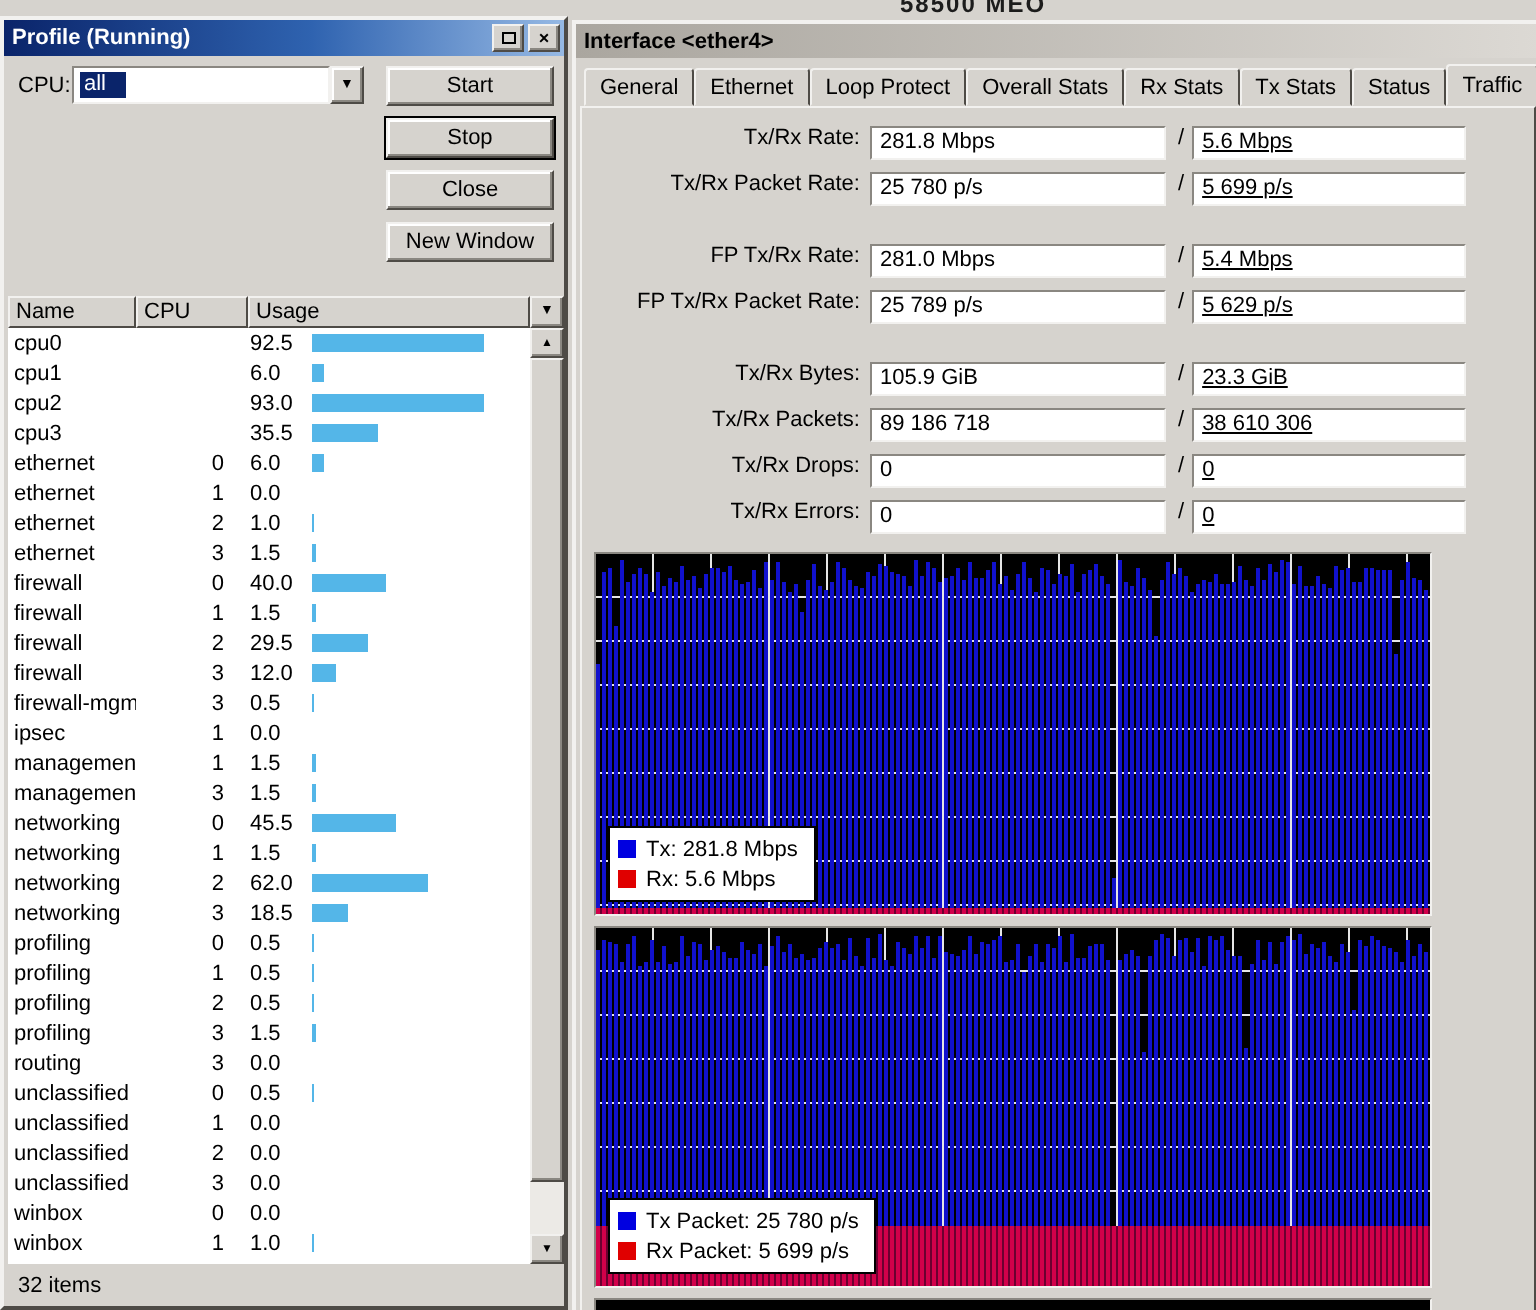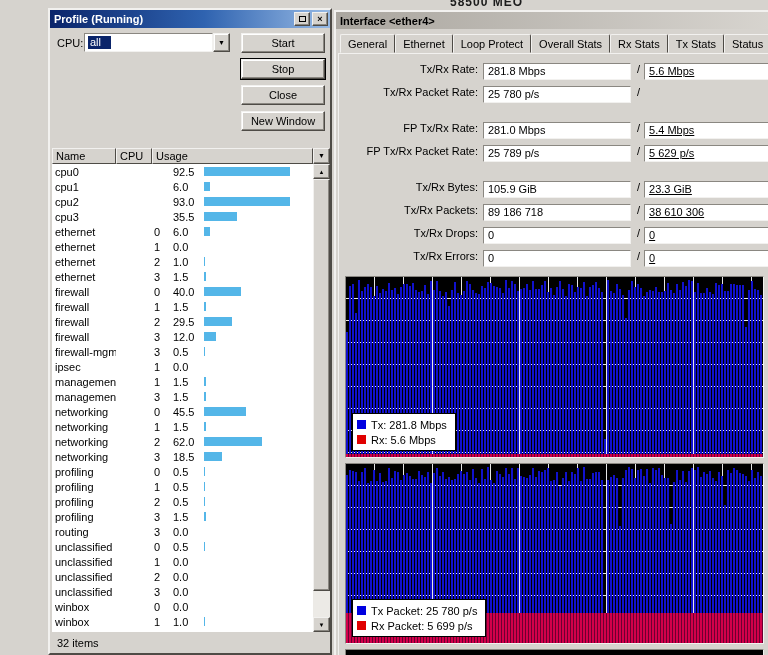--- a/index.html
+++ b/index.html
@@ -1,21 +1,21 @@
 <!DOCTYPE html>
 <html><head>
 <meta charset="utf-8">
 <style>
   * { margin:0; padding:0; box-sizing:border-box; }
   html,body { width:768px; height:655px; overflow:hidden; }
   body { font-family:"Liberation Sans", sans-serif; font-size:11px; color:#000; background:#d6d3ce; }
   #screen { position:relative; width:768px; height:655px; overflow:hidden; background:#d6d3ce; }
 
   
-  .win { position:absolute; background:#d6d3ce; border:2px solid; border-color:#f2f1ef #4e4b46 #4e4b46 #f2f1ef;margin-left:48px; }
+  .win { position:absolute; background:#d6d3ce; border:2px solid; border-color:#f2f1ef #4e4b46 #4e4b46 #f2f1ef; }
   .titlebar { height:18px; display:flex; align-items:center; padding:0 2px 0 4px; font-weight:bold; }
   .titlebar.blue { background:linear-gradient(90deg,#0a246a,#2f63b0 55%,#96b9e4); color:#fff; }
   .titlebar.grey { height:17px; background:linear-gradient(90deg,#aaa69f,#dcd9d4); color:#000; }
   .tb-btns { margin-left:auto; display:flex; gap:2px; }
   .tb-btn { width:16px; height:14px; background:#d6d3ce; border:1px solid; border-color:#f2f1ef #4e4b46 #4e4b46 #f2f1ef; box-shadow:inset -1px -1px 0 #8a8781; color:#000; font-size:9px; font-weight:bold; display:flex; align-items:center; justify-content:center; }
   .glyph-rect { width:7px; height:6px; border:1px solid #000; display:inline-block; }
   .win-body { position:relative; }
 
   .btn { background:#d6d3ce; border:1px solid; border-color:#f2f1ef #4e4b46 #4e4b46 #f2f1ef; box-shadow:inset -1px -1px 0 #8a8781, inset 1px 1px 0 #fff; text-align:center; cursor:default; }
   .pbtn { width:84px; height:20px; line-height:18px; margin-bottom:6px; }
@@ -25,21 +25,21 @@
   #profile-win { left:0; top:8px; width:284px; height:647px; }
   #cpu-label { position:absolute; left:7px; top:9px; }
   #cpu-combo { position:absolute; left:34px; top:5px; width:129px; height:19px; background:#fff; border:1px solid; border-color:#8a8781 #f2f1ef #f2f1ef #8a8781; padding:2px 0 0 3px; }
   #cpu-combo .sel { background:#0a246a; color:#fff; padding:0 10px 1px 2px; }
   #combo-arrow { position:absolute; left:163px; top:5px; width:17px; height:19px; font-size:7px; line-height:17px; }
   #btn-col { position:absolute; left:191px; top:5px; }
 
   #list { position:absolute; left:2px; top:120px; width:261px; height:484px; background:#fff; overflow:hidden; }
   #list-header { display:flex; height:16px; }
   .hcell { background:#d6d3ce; border:1px solid; border-color:#f2f1ef #4e4b46 #4e4b46 #f2f1ef; padding:1px 0 0 3px; overflow:hidden; }
-  .hc-0 { width:64px; } .hc-1 { width:36px; } .hc-2 { flex:1; }
+  .hc-0 { width:64px; } .hc-1 { width:56px; } .hc-2 { flex:1; }
   #rows { height:468px; overflow:hidden; }
   .trow { display:flex; height:15px; align-items:center; }
   .cname { width:64px; padding-left:3px; white-space:nowrap; overflow:hidden; }
   .ccpu { width:54px; text-align:right; padding-right:10px; }
   .cusage { flex:1; display:flex; align-items:center; }
   .unum { width:34px; padding-left:3px; }
   .ubar { height:9px; }
 
   #vscroll { position:absolute; left:263px; top:120px; width:17px; height:484px; }
   .sbtn { position:absolute; left:0; width:17px; background:#d6d3ce; border:1px solid; border-color:#f2f1ef #4e4b46 #4e4b46 #f2f1ef; box-shadow:inset -1px -1px 0 #8a8781; font-size:6px; text-align:center; color:#000; }
@@ -397,20 +397,21 @@
             <div class="frow first">
               <span class="flabel">Tx/Rx Rate:</span>
               <div class="fbox">281.8 Mbps</div>
               <span class="fslash">/</span>
               <div class="fbox rx">5.6 Mbps</div>
             </div>
             <div class="frow">
               <span class="flabel">Tx/Rx Packet Rate:</span>
               <div class="fbox">25 780 p/s</div>
               <span class="fslash">/</span>
+              <div class="fbox rx">5 699 p/s</div>
             </div>
             <div class="frow gstart">
               <span class="flabel">FP Tx/Rx Rate:</span>
               <div class="fbox">281.0 Mbps</div>
               <span class="fslash">/</span>
               <div class="fbox rx">5.4 Mbps</div>
             </div>
             <div class="frow">
               <span class="flabel">FP Tx/Rx Packet Rate:</span>
               <div class="fbox">25 789 p/s</div>

